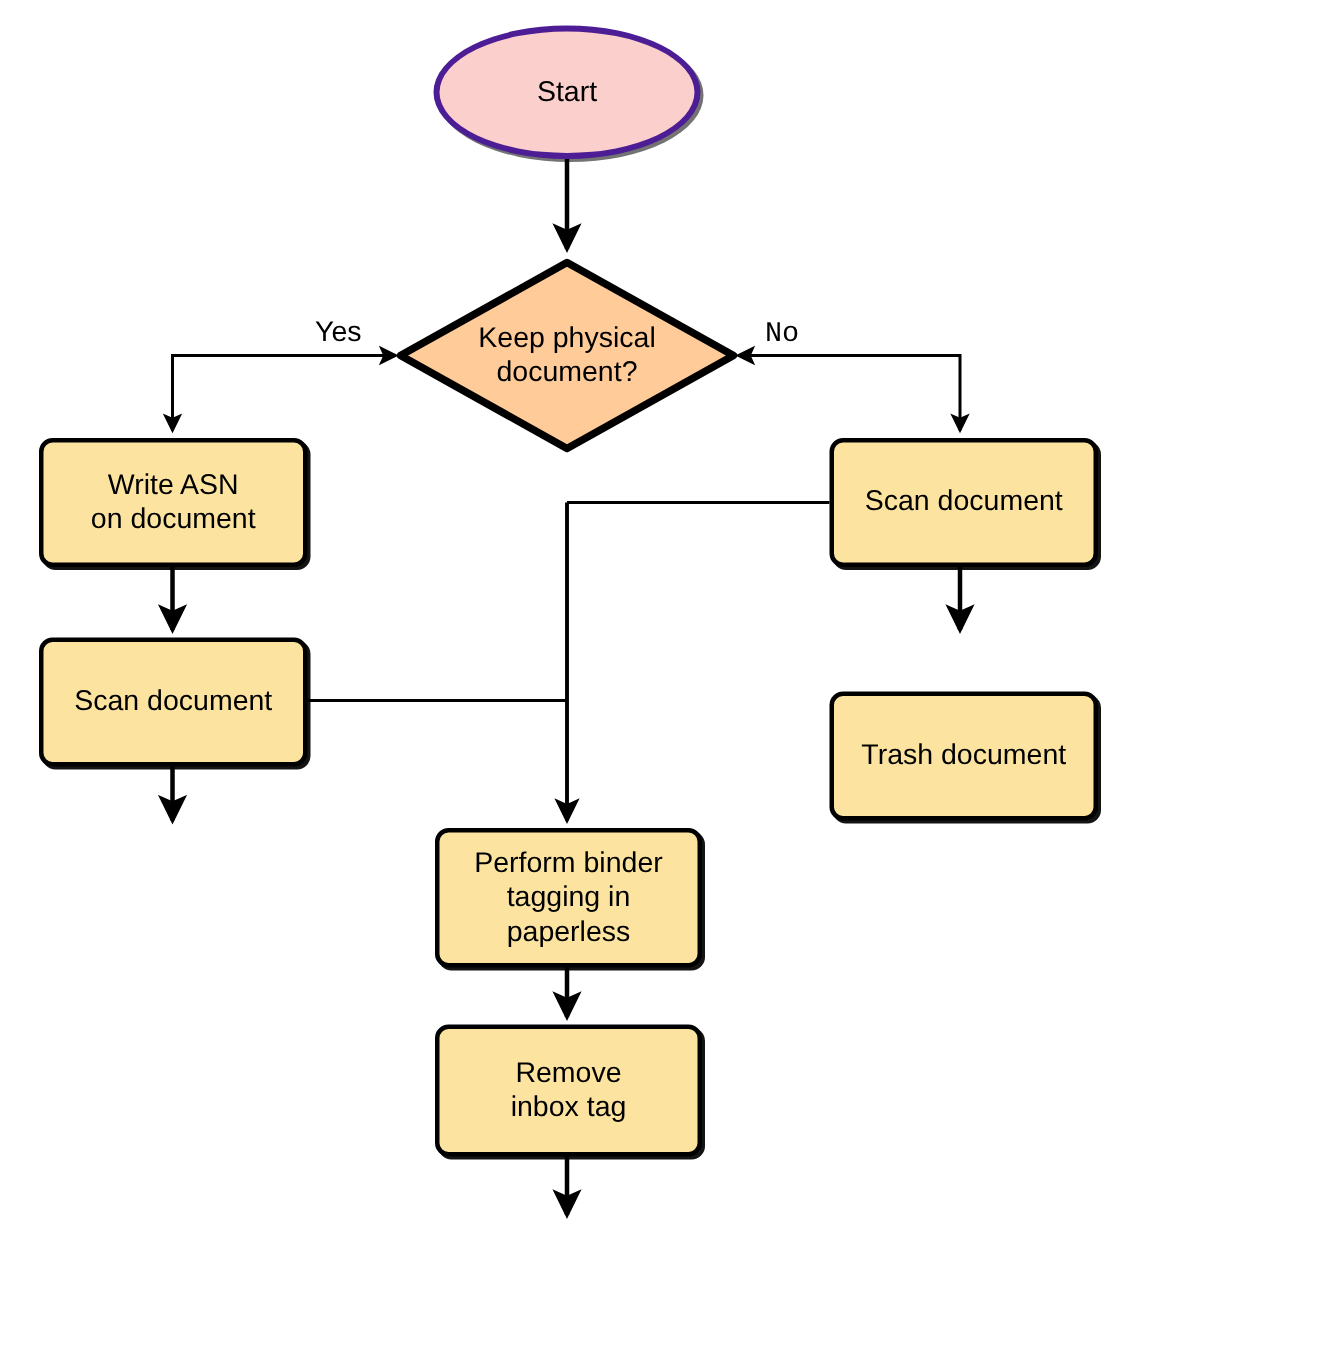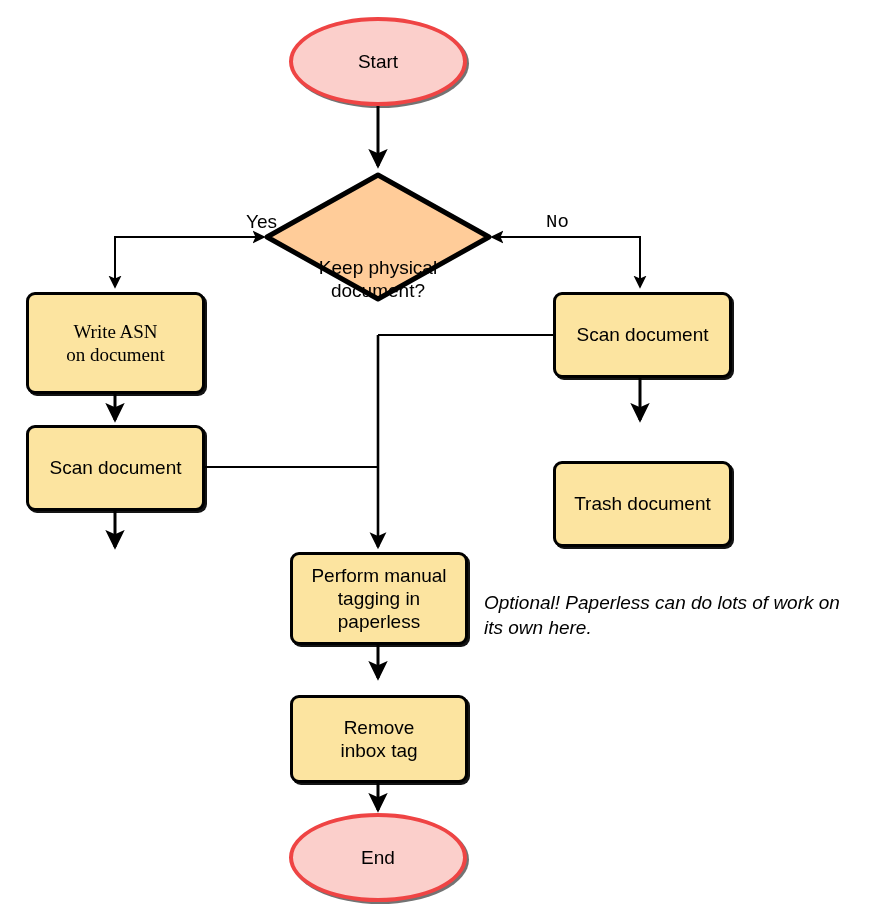--- a/index.html
+++ b/index.html
@@ -39,48 +39,46 @@
     line-height: 1.22;
     white-space: pre-line;
   }
   .node-process {
     border: 3px solid #000000;
     border-radius: 9px;
     background: #fce4a0;
     box-shadow: 2px 2px 0 0 rgba(0,0,0,0.92);
   }
   .node-terminator {
-    border: 4px solid #ef4444;
+    border: 4px solid #4c1d95;
     border-radius: 50%;
     background: #fbcfcb;
     box-shadow: 2px 2px 0 0 rgba(0,0,0,0.55);
   }
   .node-decision {
     background: transparent;
     border: none;
-    align-items: flex-end;
   }
   .node-decision .decision-shape {
     position: absolute;
     left: 0;
     top: 0;
     width: 100%;
     height: 100%;
   }
   .node-decision .decision-label {
     position: relative;
     z-index: 2;
     padding: 0 18px;
   }
   .edge-label {
     position: absolute;
     font-size: 19px;
     color: #000000;
     white-space: nowrap;
-    margin-left: 36px;
   }
   .annotation {
     position: absolute;
     font-size: 19px;
     font-style: italic;
     color: #000000;
     line-height: 1.32;
     white-space: pre-line;
   }
 </style>
@@ -124,53 +122,48 @@
   </div>
 
   <div class="node node-decision" style="left:264px; top:172px; width:228px; height:130px;">
     <svg class="decision-shape" viewBox="0 0 228 130" preserveAspectRatio="none">
       <polygon points="114,3 225,65 114,127 3,65" fill="#ffcc99" stroke="#000000" stroke-width="5" stroke-linejoin="round"></polygon>
     </svg>
     <span class="decision-label">Keep physical
 document?</span>
   </div>
 
-  <div class="node node-process" style="left:26px; top:292px; width:179px; height:102px;font-family:Liberation Serif, serif;">
+  <div class="node node-process" style="left:26px; top:292px; width:179px; height:86px;">
     <span>Write ASN
 on document</span>
   </div>
 
   <div class="node node-process" style="left:26px; top:425px; width:179px; height:86px;">
     <span>Scan document</span>
   </div>
 
 
   <div class="node node-process" style="left:553px; top:292px; width:179px; height:86px;">
     <span>Scan document</span>
   </div>
 
   <div class="node node-process" style="left:553px; top:425px; width:179px; height:86px;margin-top:36px;">
     <span>Trash document</span>
   </div>
 
   <div class="node node-process" style="left:290px; top:552px; width:178px; height:93px;">
-    <span>Perform manual
+    <span>Perform binder
 tagging in
 paperless</span>
   </div>
 
-  <div class="node node-process" style="left:290px; top:683px; width:178px; height:88px;margin-top:12px;">
+  <div class="node node-process" style="left:290px; top:683px; width:178px; height:88px;">
     <span>Remove
 inbox tag</span>
   </div>
 
-  <div class="node node-terminator" style="left:289px; top:813px; width:178px; height:89px;">
-    <span>End</span>
-  </div>
 
   <div class="edge-label" style="left:210px; top:211px;">Yes</div>
 
   <div class="edge-label" style="left:510px; top:211px;font-family:Liberation Mono, monospace;">No</div>
 
-  <div class="annotation" style="left:484px; top:590px; width:404px;">Optional! Paperless can do lots of work on
-its own here.</div>
 
 </div>
 
 </body></html>

